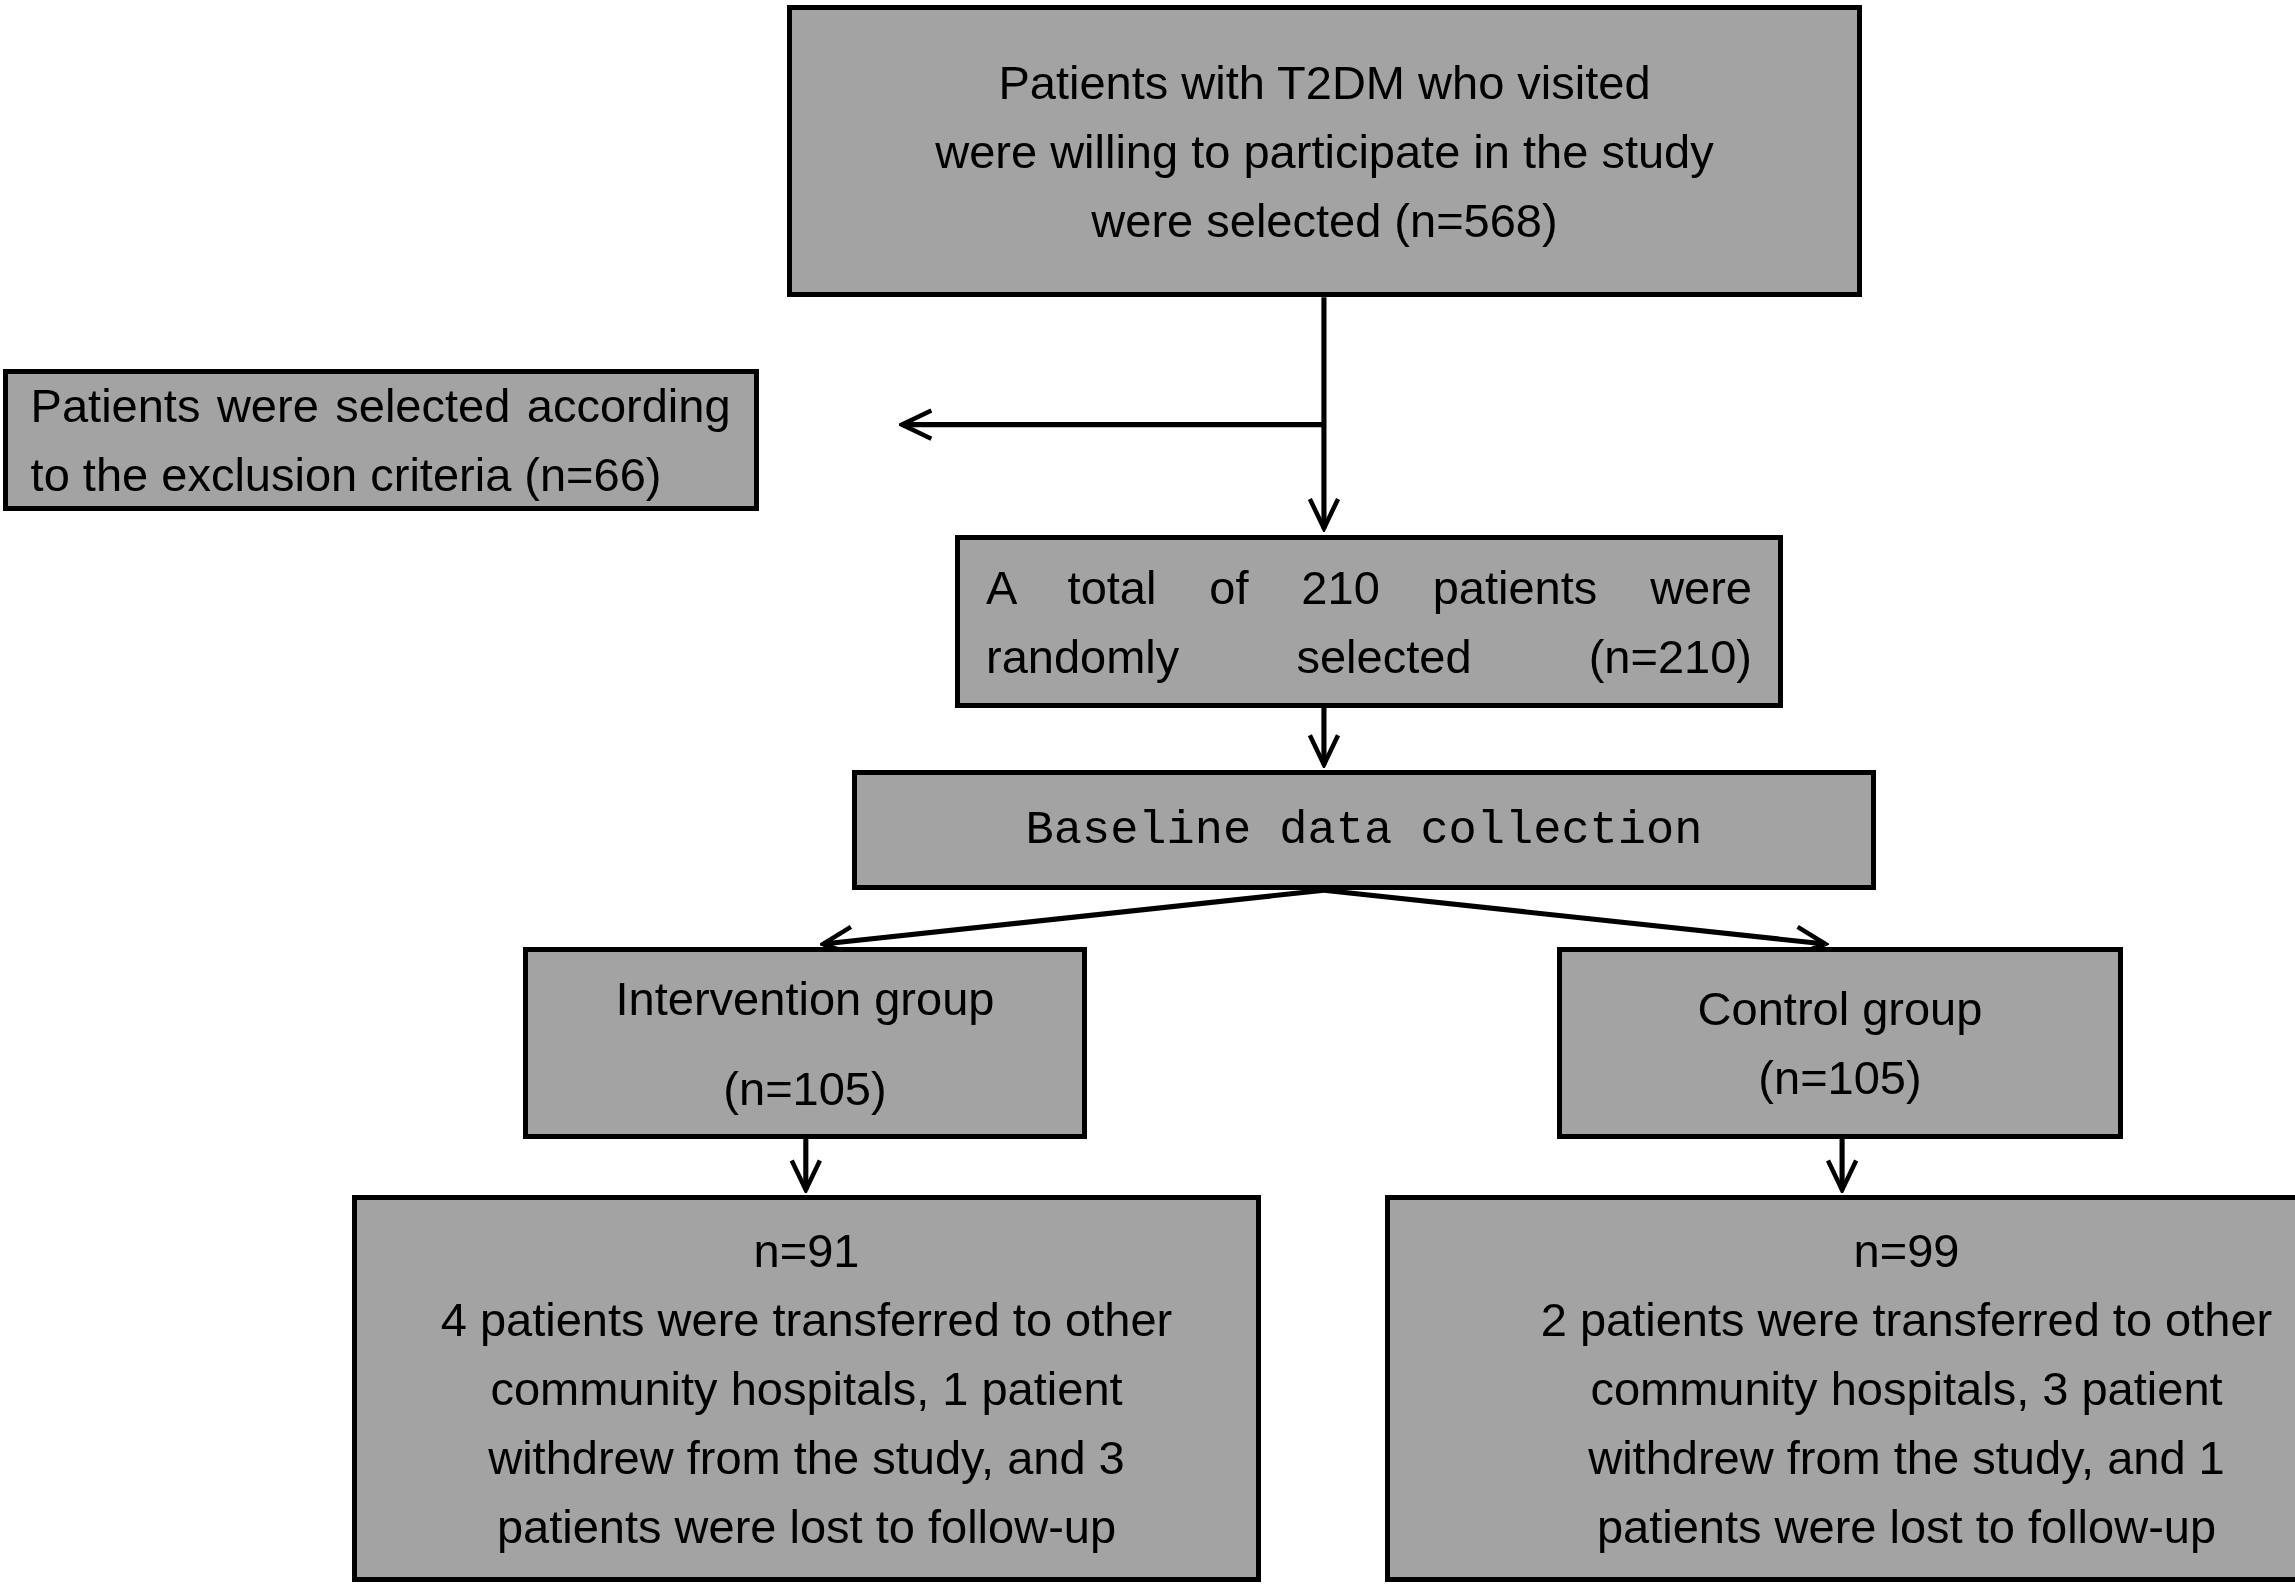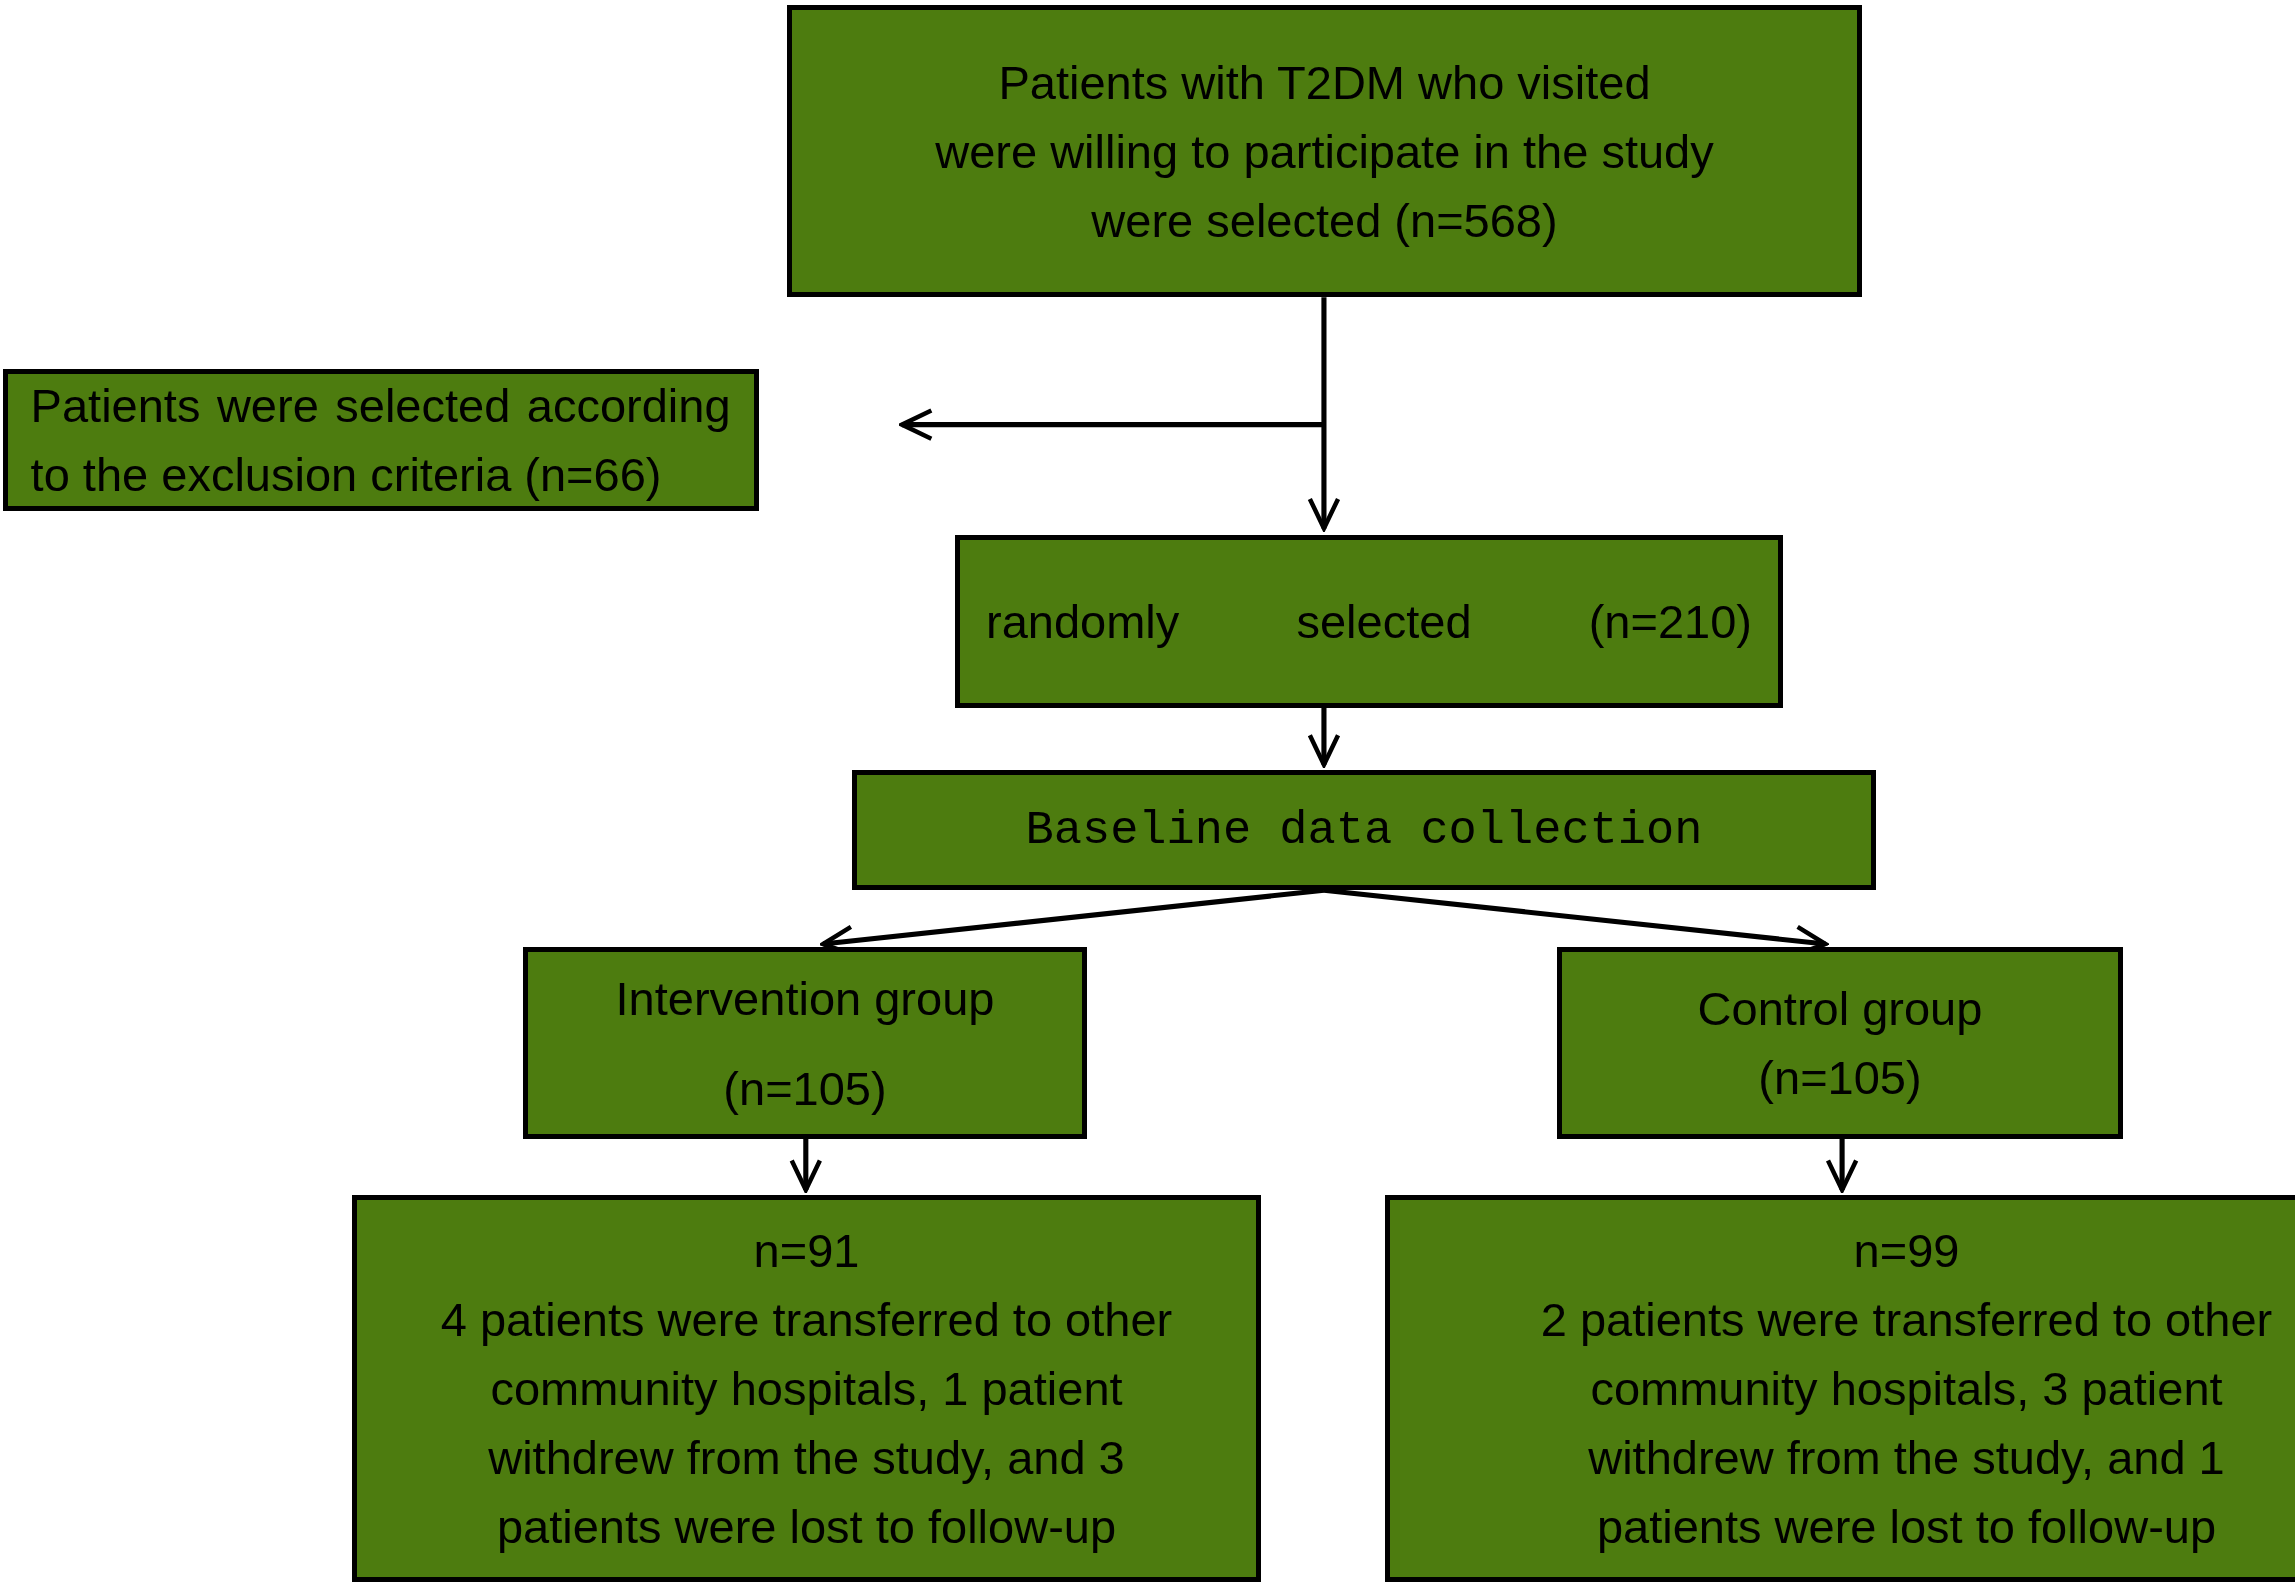--- a/index.html
+++ b/index.html
@@ -23,21 +23,21 @@
     height: 1589px;
   }
   svg.connectors line {
     stroke: #000000;
     stroke-width: 8;
   }
   .box {
     position: absolute;
     box-sizing: border-box;
     border: 5.1px solid #000000;
-    background: #4d7c0f;
+    background: #a3a3a3;
     display: flex;
     flex-direction: column;
     justify-content: center;
     font-size: 47px;
     line-height: 69px;
     white-space: nowrap;
   }
   .box .tl { width: 100%; }
   .center { text-align: center; }
   .spread {
@@ -79,20 +79,21 @@
     <div class="tl center">were willing to participate in the study</div>
     <div class="tl center">were selected (n=568)</div>
   </div>
 
   <div class="box" id="box-excluded">
     <div class="tl spread">Patients were selected according</div>
     <div class="tl">to the exclusion criteria (n=66)</div>
   </div>
 
   <div class="box" id="box-randomized">
+    <div class="tl spread">A total of 210 patients were</div>
     <div class="tl spread">randomly selected (n=210)</div>
   </div>
 
   <div class="box" id="box-baseline">
     <div class="tl center">Baseline data collection</div>
   </div>
 
   <div class="box" id="box-intervention">
     <div class="tl center">Intervention group</div>
     <div class="tl center">(n=105)</div>

